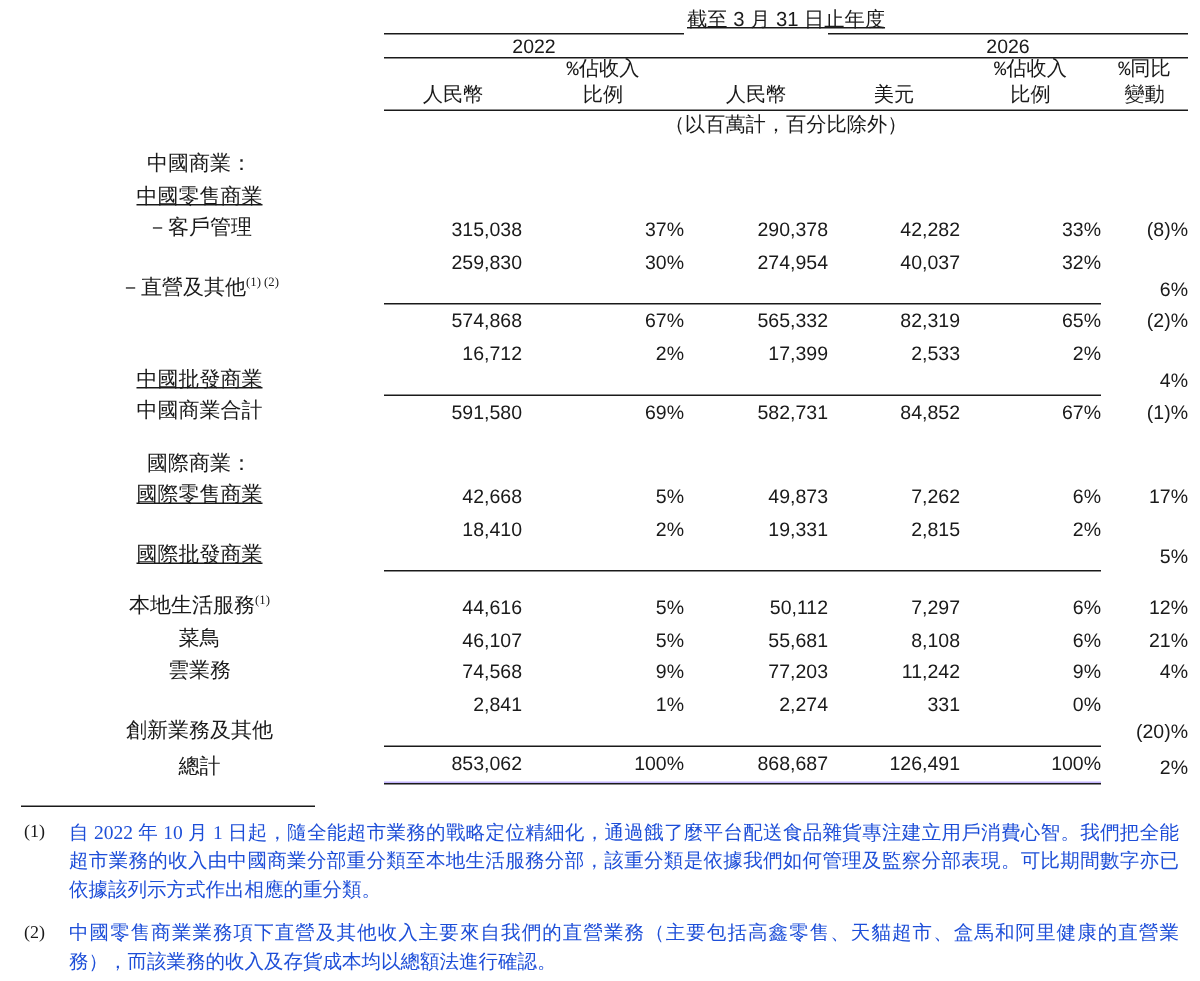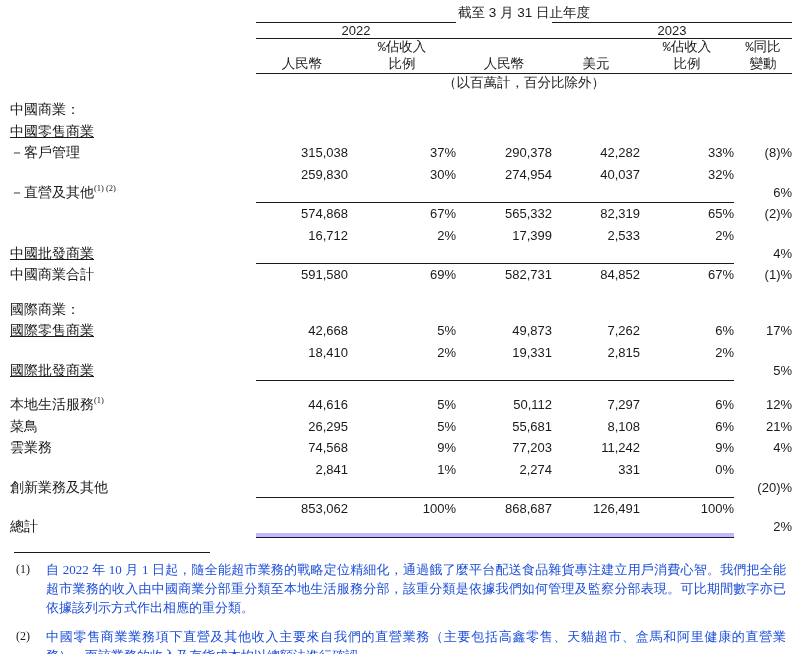--- a/index.html
+++ b/index.html
@@ -53,20 +53,21 @@
     font-weight: bold;
     font-size: 13px;
     letter-spacing: 0px;
   }
   .hdr-top-title {
     text-align: center;
     font-family: "Liberation Sans", "DejaVu Sans", sans-serif;
     font-weight: bold;
     font-size: 13.5px;
     padding-bottom: 3px;
+    text-decoration: underline;
   }
   .hdr-sub {
     font-weight: normal;
     font-family: Liberation Mono, monospace;
     font-size: 13.5px;
     line-height: 17px;
     padding-bottom: 2px;
   }
   .hdr-units {
     text-align: center;
@@ -78,21 +79,21 @@
   .rule-top { border-top: 1.4px solid #1a1a1a; }
   .rule-thin { border-top: 1px solid #1a1a1a; }
 
   .yr-cell { padding: 1px 0 2px 0; margin-top: 40px; }
 
   
   .lbl {
     font-size: 14px;
     line-height: 21.5px;
     white-space: nowrap;
-    text-align: left;
+    text-align: center;
     padding-right: 4px;
   }
   .ind0 { padding-left: 14px; }
   .ind1 { padding-left: 28px; text-decoration: underline; }
   .ind2 { padding-left: 34px; }
 
   .num {
     text-align: right;
     font-family: "Liberation Sans", "DejaVu Sans", sans-serif;
     font-size: 13px;
@@ -103,22 +104,22 @@
   .num.yoy { padding-right: 0px; }
 
   
   .ul .num-inner {
     display: block;
     border-bottom: 1px solid #1a1a1a;
     padding-bottom: 17px;
   }
   .dbl .num-inner {
     display: block;
-    border-bottom: 4px solid #c4b5fd;
-    padding-bottom: 13px;
+    border-bottom: 1px solid #c4b5fd;
+    padding-bottom: 1px;
   }
   .dbl-outer {
     border-bottom: 1px solid #1a1a1a;
   }
   .blankrow td { height: 13px; font-size: 0; line-height: 0; }
   .blankrow-sm td { height: 7px; font-size: 0; line-height: 0; }
 
   sup.fn {
     font-size: 8.5px;
     vertical-align: super;
@@ -176,21 +177,21 @@
 
       <tr>
         <td></td>
         <td class="hdr-top-title" colspan="6">截至 3 月 31 日止年度</td>
       </tr>
 
       <tr>
         <td></td>
         <td class="hdr-year yr-cell rule-top" colspan="2">2022</td>
         <td style="width:6px"></td>
-        <td class="hdr-year yr-cell rule-top" colspan="3">2023</td>
+        <td class="hdr-year yr-cell rule-top" colspan="3">2026</td>
       </tr>
 
       <tr>
         <td></td>
         <td class="hdr-sub rule-thin">
           <div></div>
           <div>人民幣</div>
         </td>
         <td class="hdr-sub rule-thin">
           <div>%佔收入</div>
@@ -352,21 +353,21 @@
           <td class="lbl ind0"><span>本地生活服務</span><sup class="fn">(1)</sup></td>
           <td class="num"><span class="num-inner">44,616</span></td>
           <td class="num"><span class="num-inner">5%</span></td>
           <td class="num"><span class="num-inner">50,112</span></td>
           <td class="num"><span class="num-inner">7,297</span></td>
           <td class="num"><span class="num-inner">6%</span></td>
           <td class="num yoy"><span class="num-inner">12%</span></td>
         </tr>
         <tr>
           <td class="lbl ind0"><span>菜鳥</span></td>
-          <td class="num"><span class="num-inner">26,295</span></td>
+          <td class="num"><span class="num-inner">46,107</span></td>
           <td class="num"><span class="num-inner">5%</span></td>
           <td class="num"><span class="num-inner">55,681</span></td>
           <td class="num"><span class="num-inner">8,108</span></td>
           <td class="num"><span class="num-inner">6%</span></td>
           <td class="num yoy"><span class="num-inner">21%</span></td>
         </tr>
         <tr>
           <td class="lbl ind0"><span>雲業務</span></td>
           <td class="num"><span class="num-inner">74,568</span></td>
           <td class="num"><span class="num-inner">9%</span></td>

